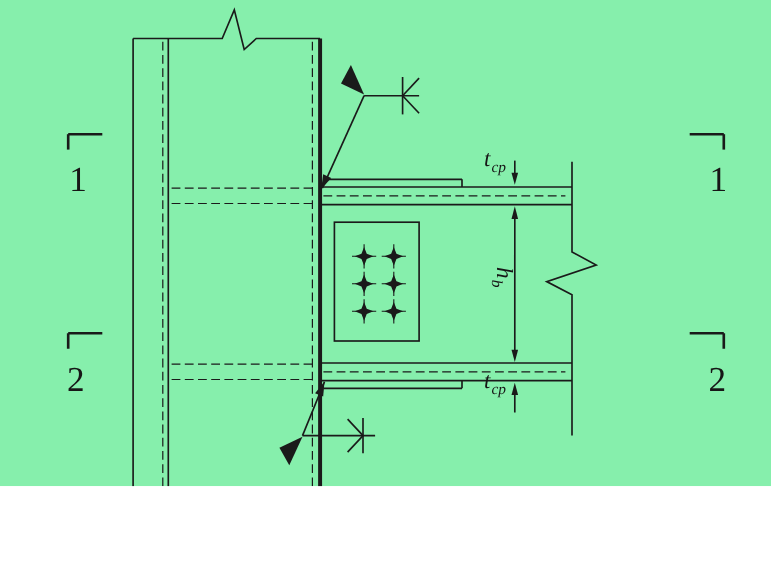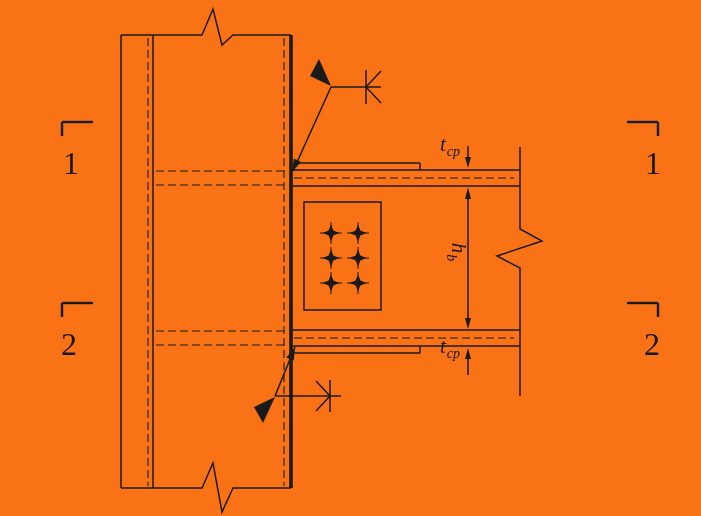--- a/index.html
+++ b/index.html
@@ -1,18 +1,18 @@
 <!DOCTYPE html>
 <html><head>
 <meta charset="utf-8">
 <style>
   *{box-sizing:border-box}
   html,body{margin:0;padding:0;background:#ffffff}
   .stage{
-    position:relative;width:701px;height:516px;background:#f97316;
+    position:relative;width:701px;height:442px;background:#86efac;
     font-family:"Liberation Serif",serif;color:#161616;overflow:hidden;
   }
   .stage svg{position:absolute;left:0;top:0}
   
   svg line,svg polyline,svg rect{stroke:#1a1a1a;stroke-width:1.5;fill:none;stroke-linecap:butt}
   svg .dash{stroke-dasharray:8 4;stroke-width:1.1}
   svg .thick{stroke-width:3.6}
   svg .marker{stroke-width:2.4}
   svg .thin{stroke-width:1}
   svg polygon.fill{fill:#1a1a1a;stroke:none}

